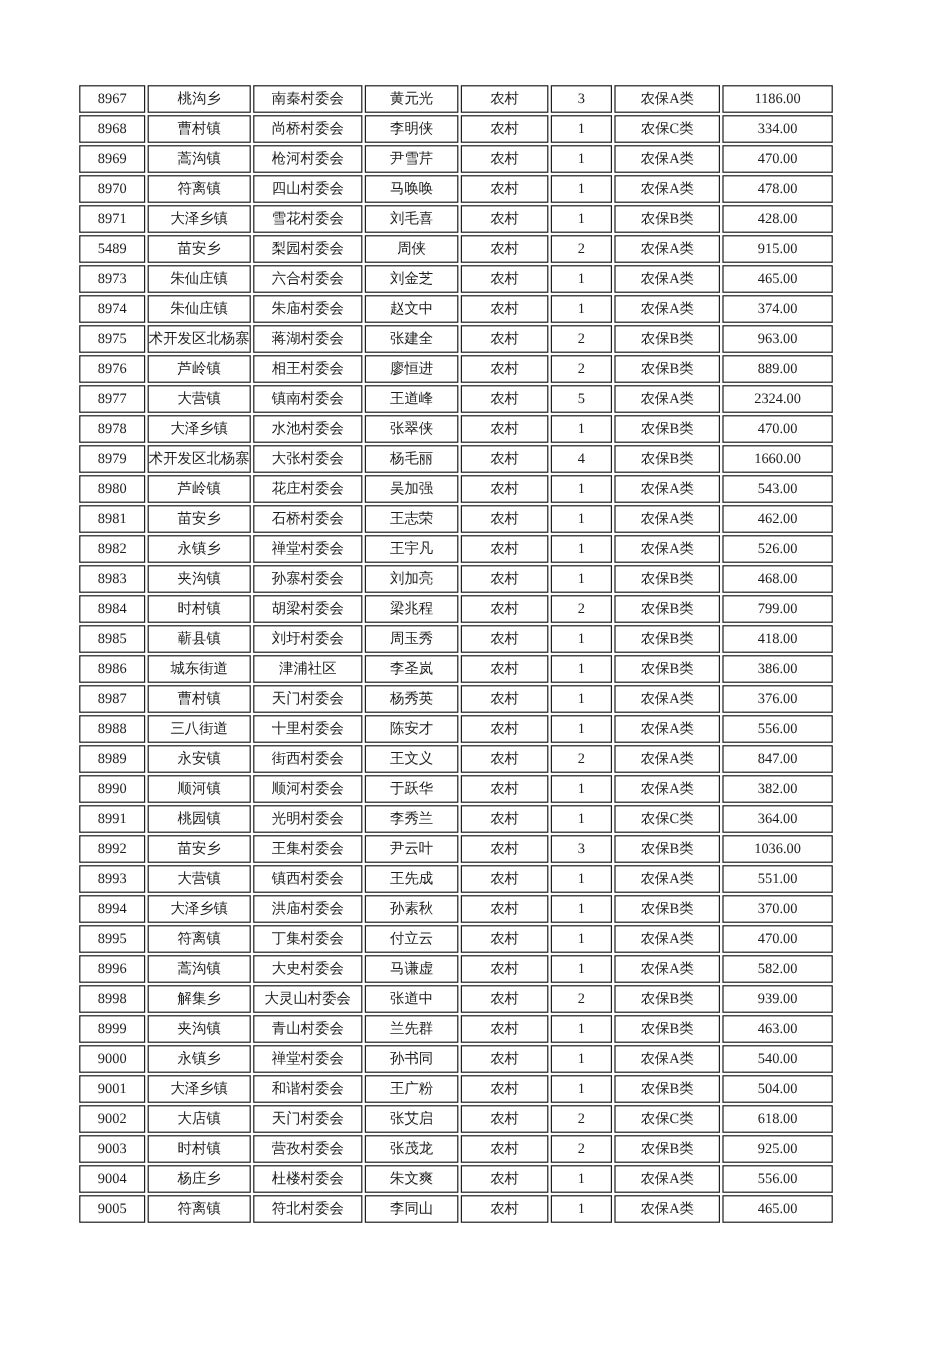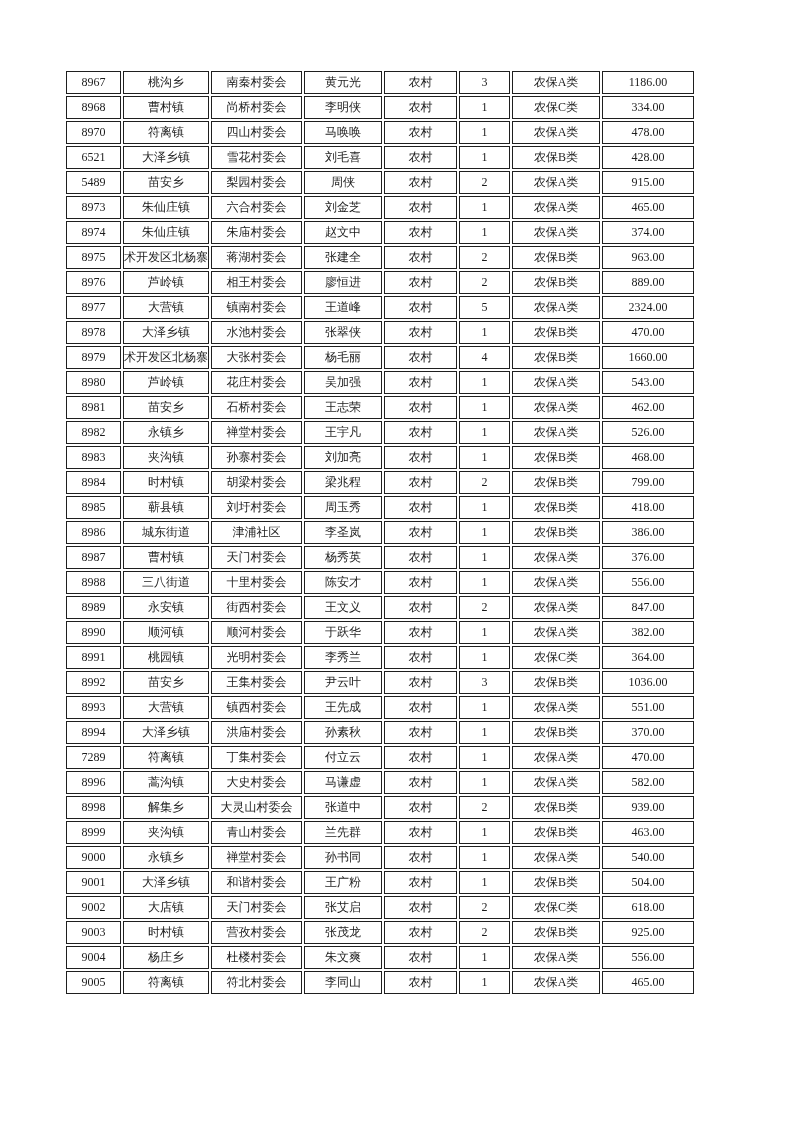--- a/index.html
+++ b/index.html
@@ -77,31 +77,41 @@
           <td>8968</td>
           <td>曹村镇</td>
           <td>尚桥村委会</td>
           <td>李明侠</td>
           <td>农村</td>
           <td>1</td>
           <td>农保C类</td>
           <td>334.00</td>
         </tr>
         <tr>
+          <td>8969</td>
+          <td>蒿沟镇</td>
+          <td>枪河村委会</td>
+          <td>尹雪芹</td>
+          <td>农村</td>
+          <td>1</td>
+          <td>农保A类</td>
+          <td>470.00</td>
+        </tr>
+        <tr>
           <td>8970</td>
           <td>符离镇</td>
           <td>四山村委会</td>
           <td>马唤唤</td>
           <td>农村</td>
           <td>1</td>
           <td>农保A类</td>
           <td>478.00</td>
         </tr>
         <tr>
-          <td>6521</td>
+          <td>8971</td>
           <td>大泽乡镇</td>
           <td>雪花村委会</td>
           <td>刘毛喜</td>
           <td>农村</td>
           <td>1</td>
           <td>农保B类</td>
           <td>428.00</td>
         </tr>
         <tr>
           <td>5489</td>
@@ -327,21 +337,21 @@
           <td>8994</td>
           <td>大泽乡镇</td>
           <td>洪庙村委会</td>
           <td>孙素秋</td>
           <td>农村</td>
           <td>1</td>
           <td>农保B类</td>
           <td>370.00</td>
         </tr>
         <tr>
-          <td>7289</td>
+          <td>8995</td>
           <td>符离镇</td>
           <td>丁集村委会</td>
           <td>付立云</td>
           <td>农村</td>
           <td>1</td>
           <td>农保A类</td>
           <td>470.00</td>
         </tr>
         <tr>
           <td>8996</td>

